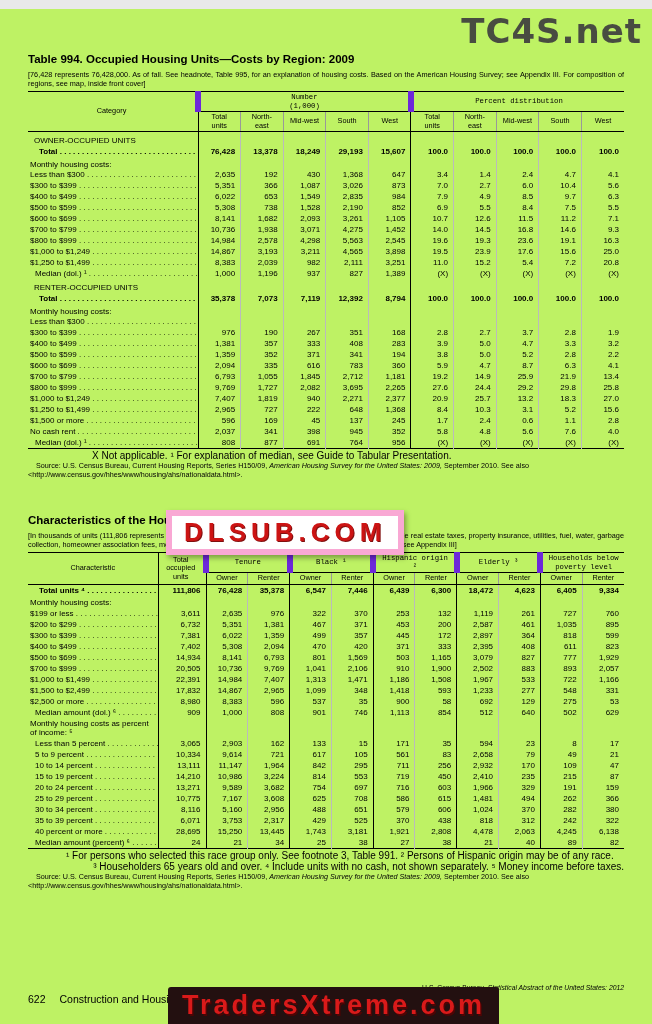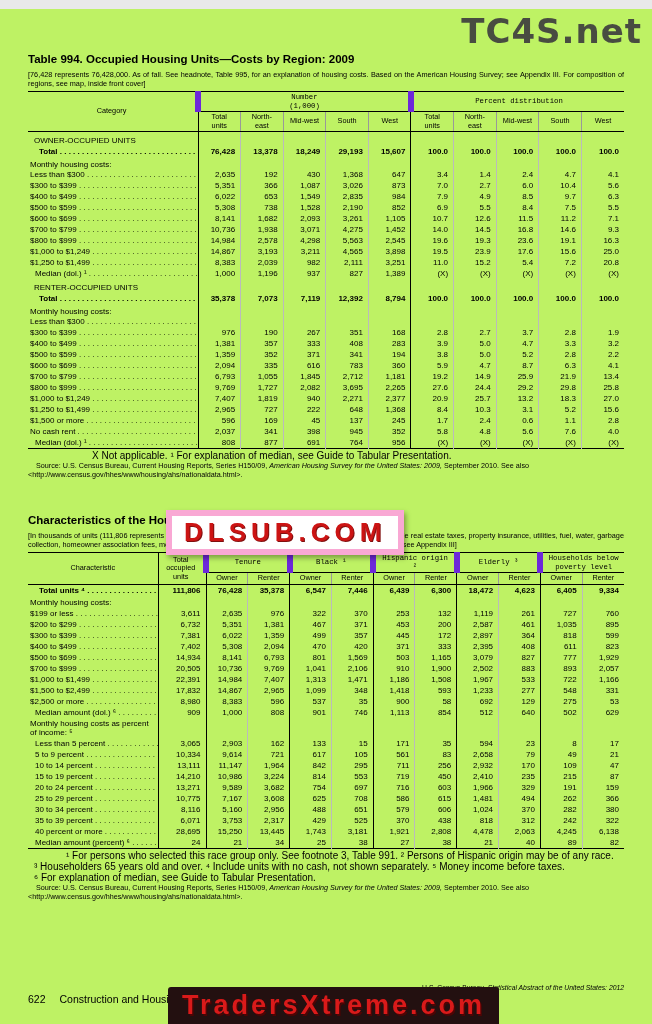--- a/index.html
+++ b/index.html
@@ -6,21 +6,21 @@
   .page{position:relative;width:652px;height:1024px;margin:9px auto;background:#bef264;overflow:hidden;
         font-family:"Liberation Sans",sans-serif;color:#000;}
   .content{padding:44px 28px 0 28px;}
 
   
   .title{font-size:11.5px;font-weight:bold;margin:0 0 4px 0;line-height:13px;}
   .headnote{font-size:7.3px;line-height:9px;margin:0 0 3px 0;text-align:justify;}
   .footnote{font-size:10px;line-height:9px;margin:2px 0 0 0;}
   .fn-994{padding-left:64px;}
   .fn-first{padding-left:38px;}
-  .fn{padding-left:6px;}
+  .fn{padding-left:6px;text-align:right;}
   .source{font-size:7.2px;line-height:9px;margin:1px 0 0 0;text-indent:8px;}
   .it{font-style:italic;}
 
   
   .t{border-collapse:collapse;width:100%;table-layout:fixed;margin-top:2px;
      border-top:1.5px solid #000;border-bottom:1px solid #000;}
   .t th{font-weight:normal;font-size:7.3px;line-height:8.5px;text-align:center;vertical-align:middle;padding:1px 3px;}
   .t thead .col{border-left:1px solid #999;border-bottom:1px solid #000;padding:1px 5px;}
   .t thead .col.first{border-left-color:#000;}
   .t thead .grp{border-left:6px solid #6d28d9;border-bottom:1px solid #000;font-family:Liberation Mono, monospace;}
@@ -847,21 +847,20 @@
               <td class="num c7">21</td>
               <td class="num c8">40</td>
               <td class="num c9">89</td>
               <td class="num c10">82</td>
             </tr>
           </tbody>
       </table>
 
       <p class="footnote fn-first">¹ For persons who selected this race group only. See footnote 3, Table 991.  ² Persons of Hispanic origin may be of any race.</p>
       <p class="footnote fn">³ Householders 65 years old and over.  ⁴ Include units with no cash, not shown separately.  ⁵ Money income before taxes.</p>
-      <p class="footnote fn">⁶ For explanation of median, see Guide to Tabular Presentation.</p>
       <p class="source">
         <span>Source: U.S. Census Bureau, Current Housing Reports, Series H150/09, </span><span class="it">American Housing Survey for the United States: 2009,</span><span> September 2010. See also &lt;http://www.census.gov/hhes/www/housing/ahs/nationaldata.html&gt;.</span>
       </p>
     </div>
 
   </div>
 
   <div class="footer-left">
     <span class="pnum">622</span><span>Construction and Housing</span>
   </div>

